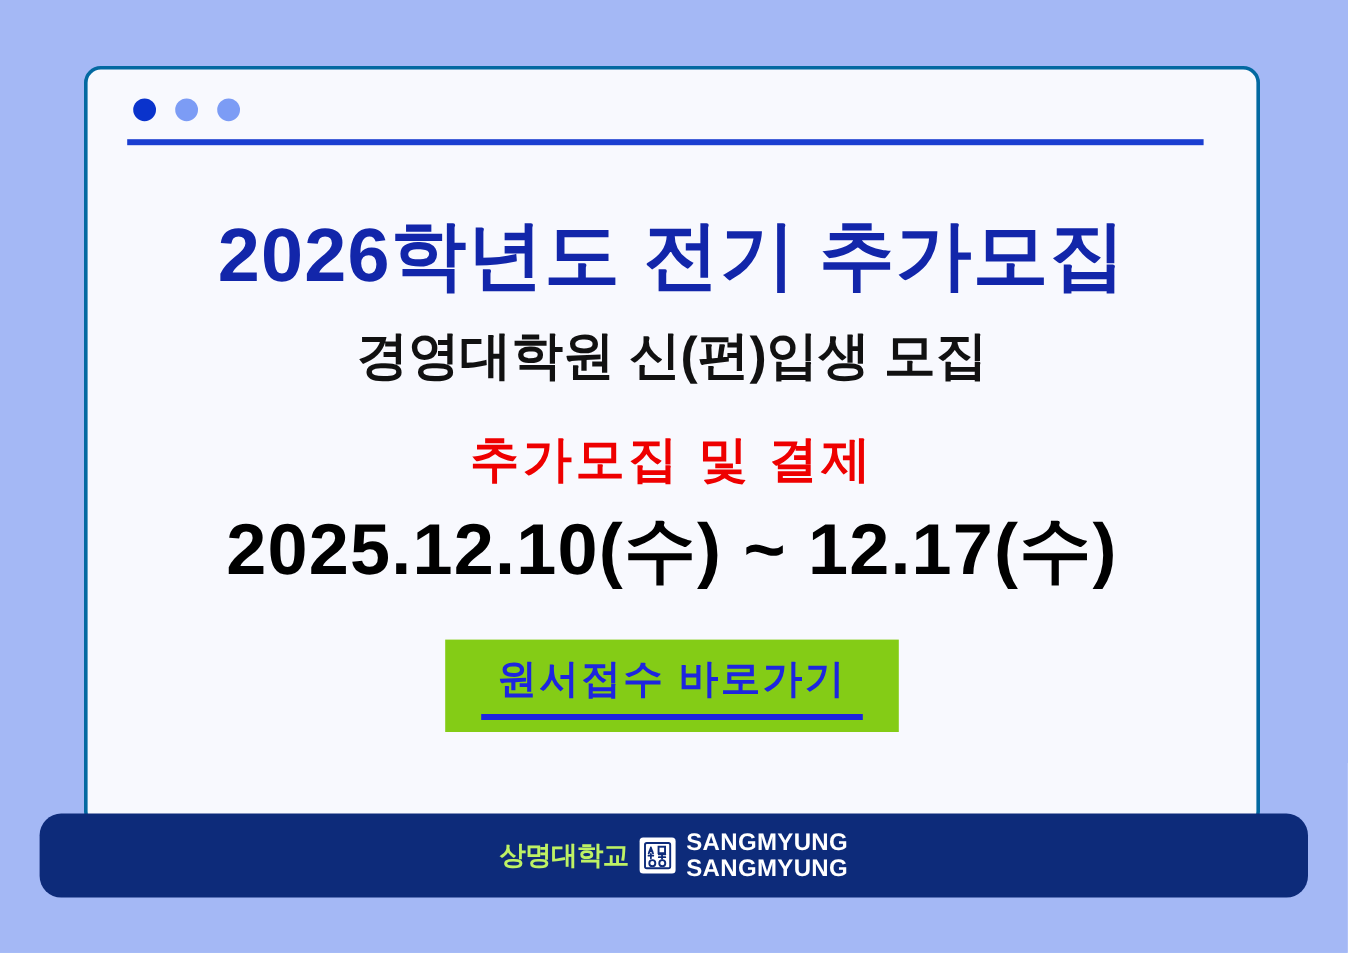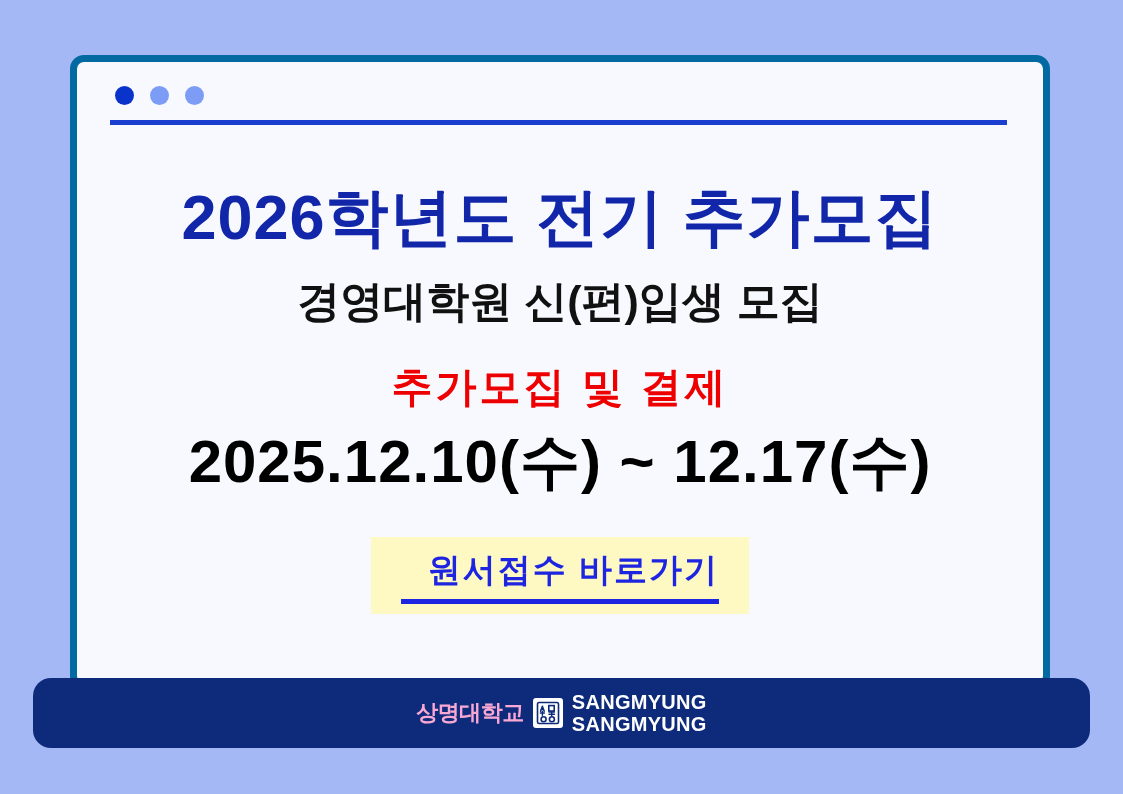--- a/index.html
+++ b/index.html
@@ -24,21 +24,21 @@
 
   
   #card {
     position: absolute;
     left: 70px;
     top: 55px;
     width: 980px;
     height: 635px;
     box-sizing: border-box;
     background: #f8f9fe;
-    border: 7px solid #0369a1;
+    border: 3px solid #0369a1;
     border-radius: 14px;
     text-decoration: underline;
   }
 
   
   #dots {
     position: absolute;
     left: 38px;
     top: 24px;
     display: flex;
@@ -116,24 +116,24 @@
     white-space: nowrap;
   }
 
   
   #cta-wrap {
     margin-top: 42px;
     display: flex;
     justify-content: center;
   }
   #cta {
-    background: #fef9c3;
+    background: #84cc16;
     padding: 14px 30px 10px 30px;
     display: inline-block;
-    text-align: right;
+    text-align: center;
   }
   #cta-label {
     font-size: 33px;
     font-weight: 700;
     color: #1d25e0;
     letter-spacing: 2px;
     line-height: 1.15;
     white-space: nowrap;
     display: block;
   }
@@ -157,21 +157,21 @@
     display: flex;
     align-items: center;
     justify-content: center;
   }
   #logo {
     display: flex;
     align-items: center;
     gap: 9px;
   }
   #logo-ko {
-    color: #f9a8d4;
+    color: #bef264;
     font-size: 22px;
     font-weight: 700;
     letter-spacing: -0.5px;
     line-height: 1;
   }
   #emblem {
     width: 30px;
     height: 30px;
     background: #ffffff;
     border-radius: 3px;

